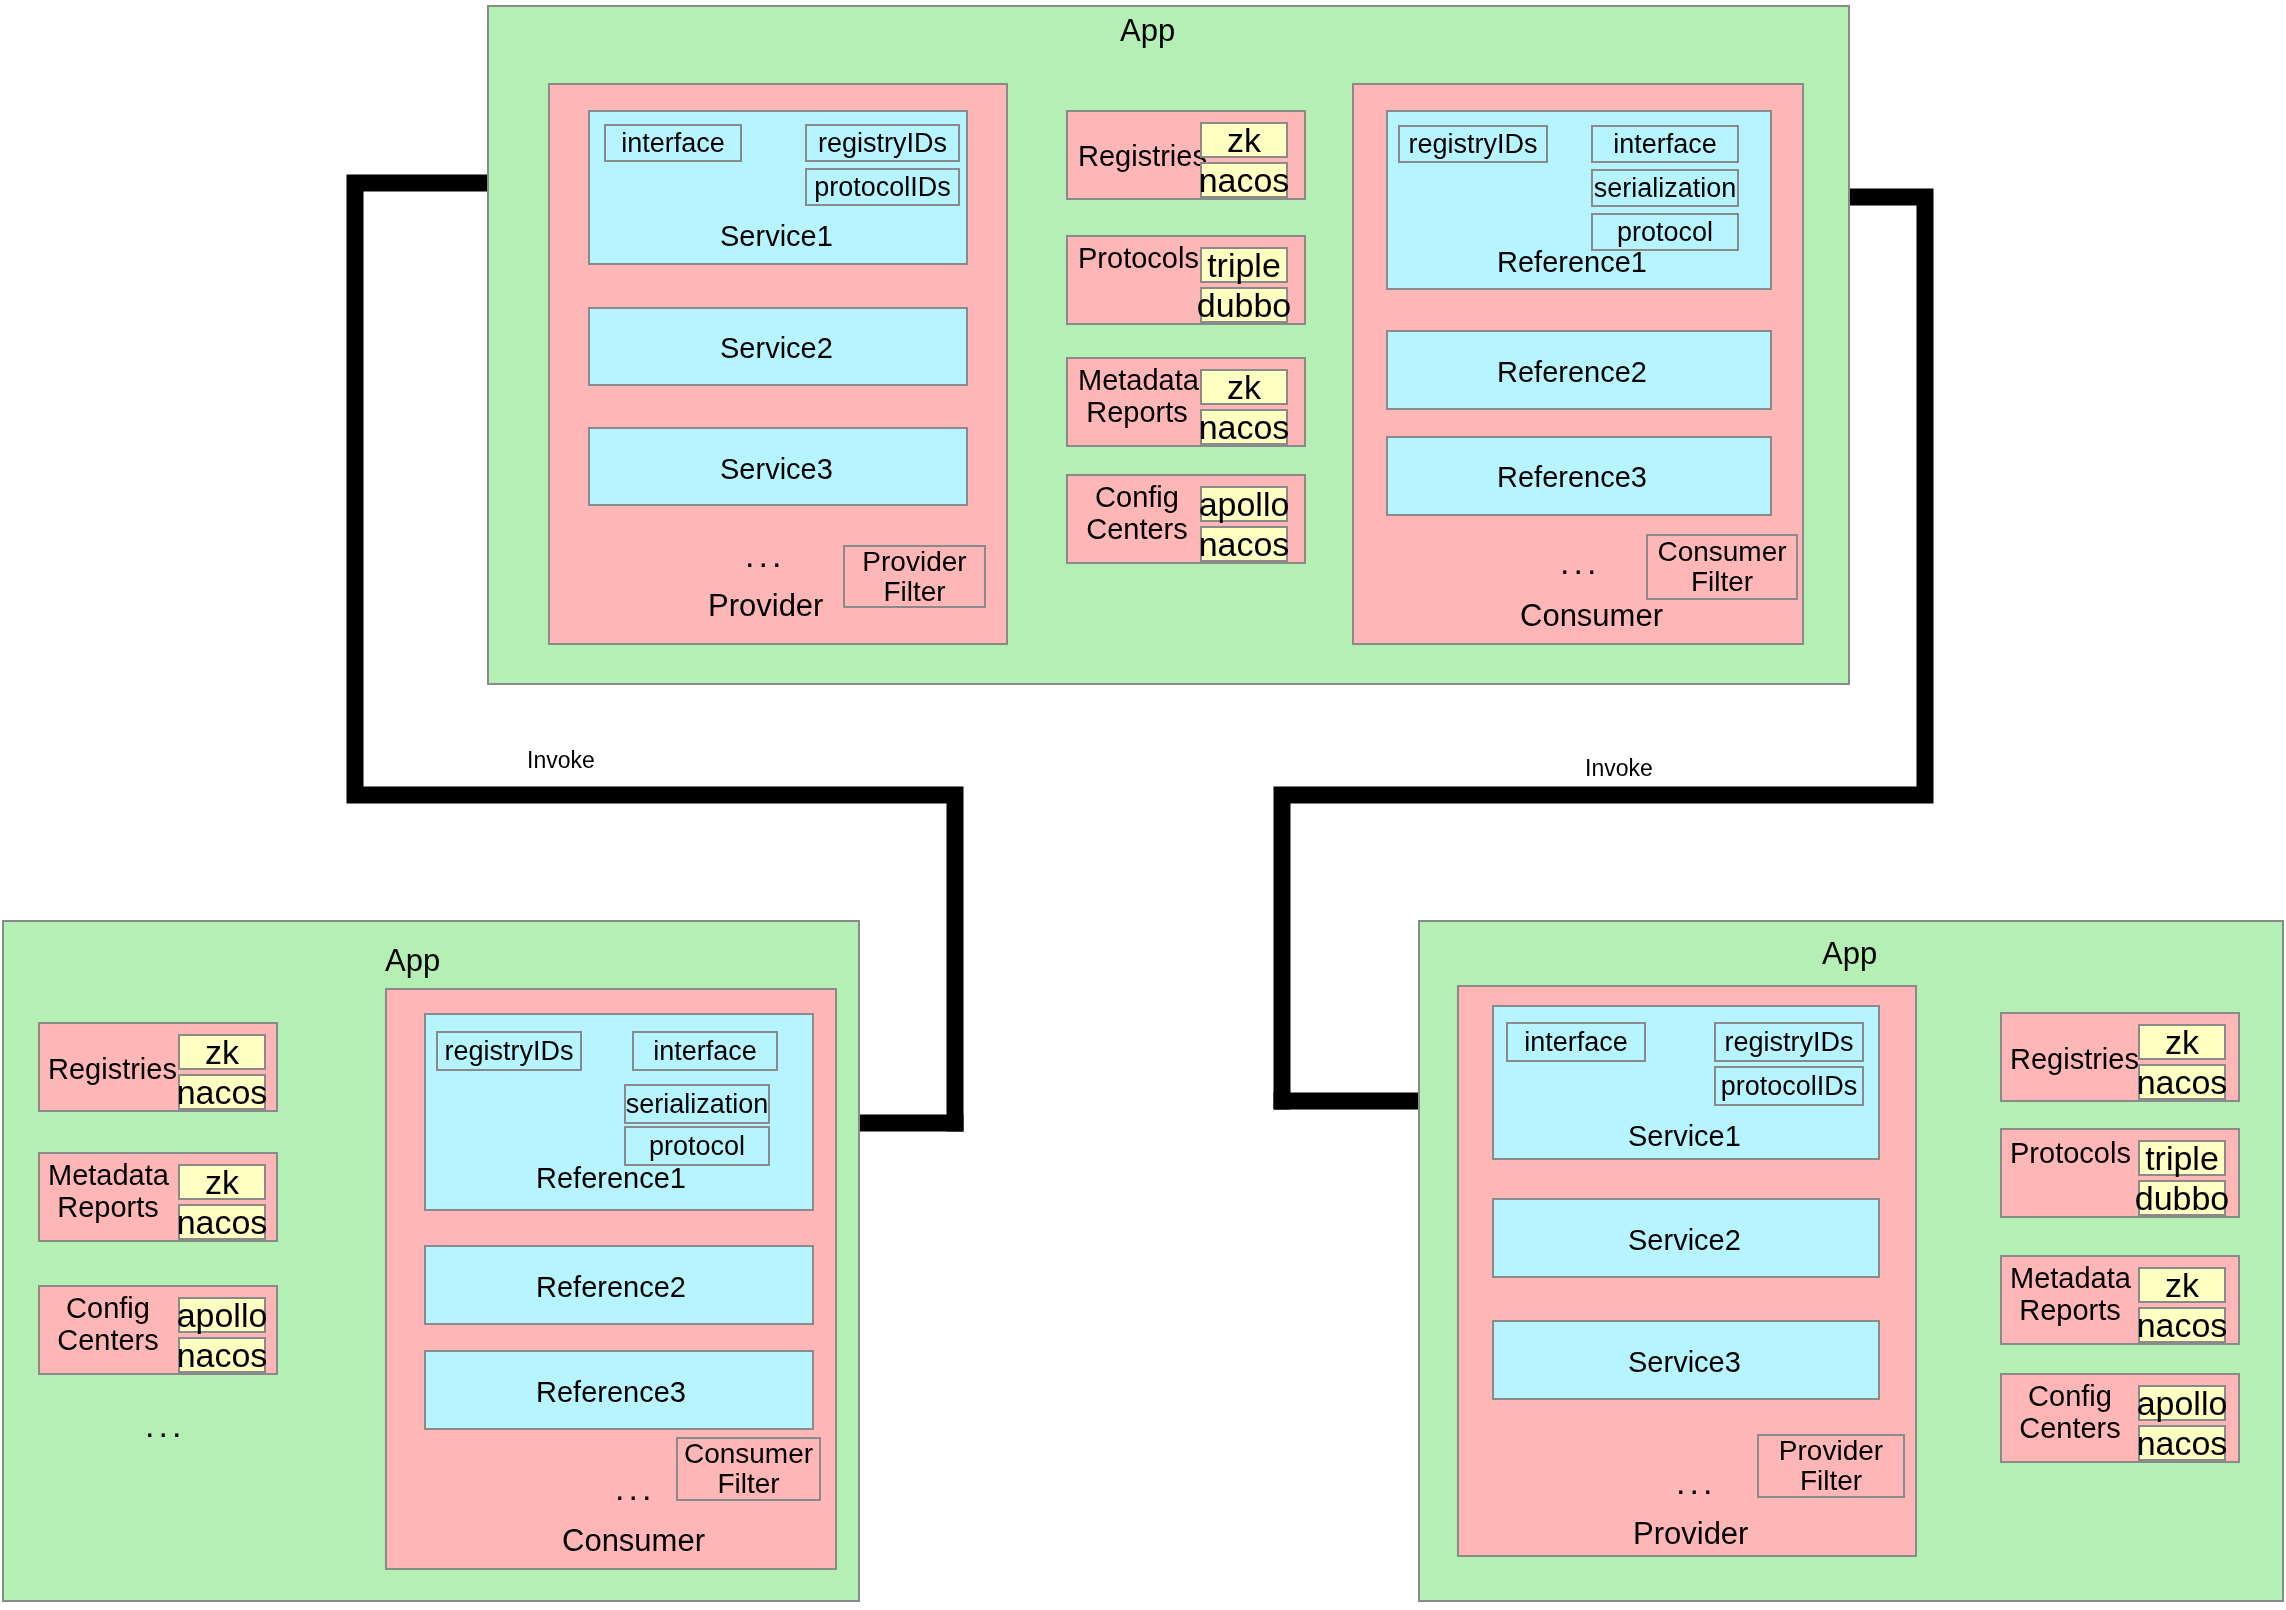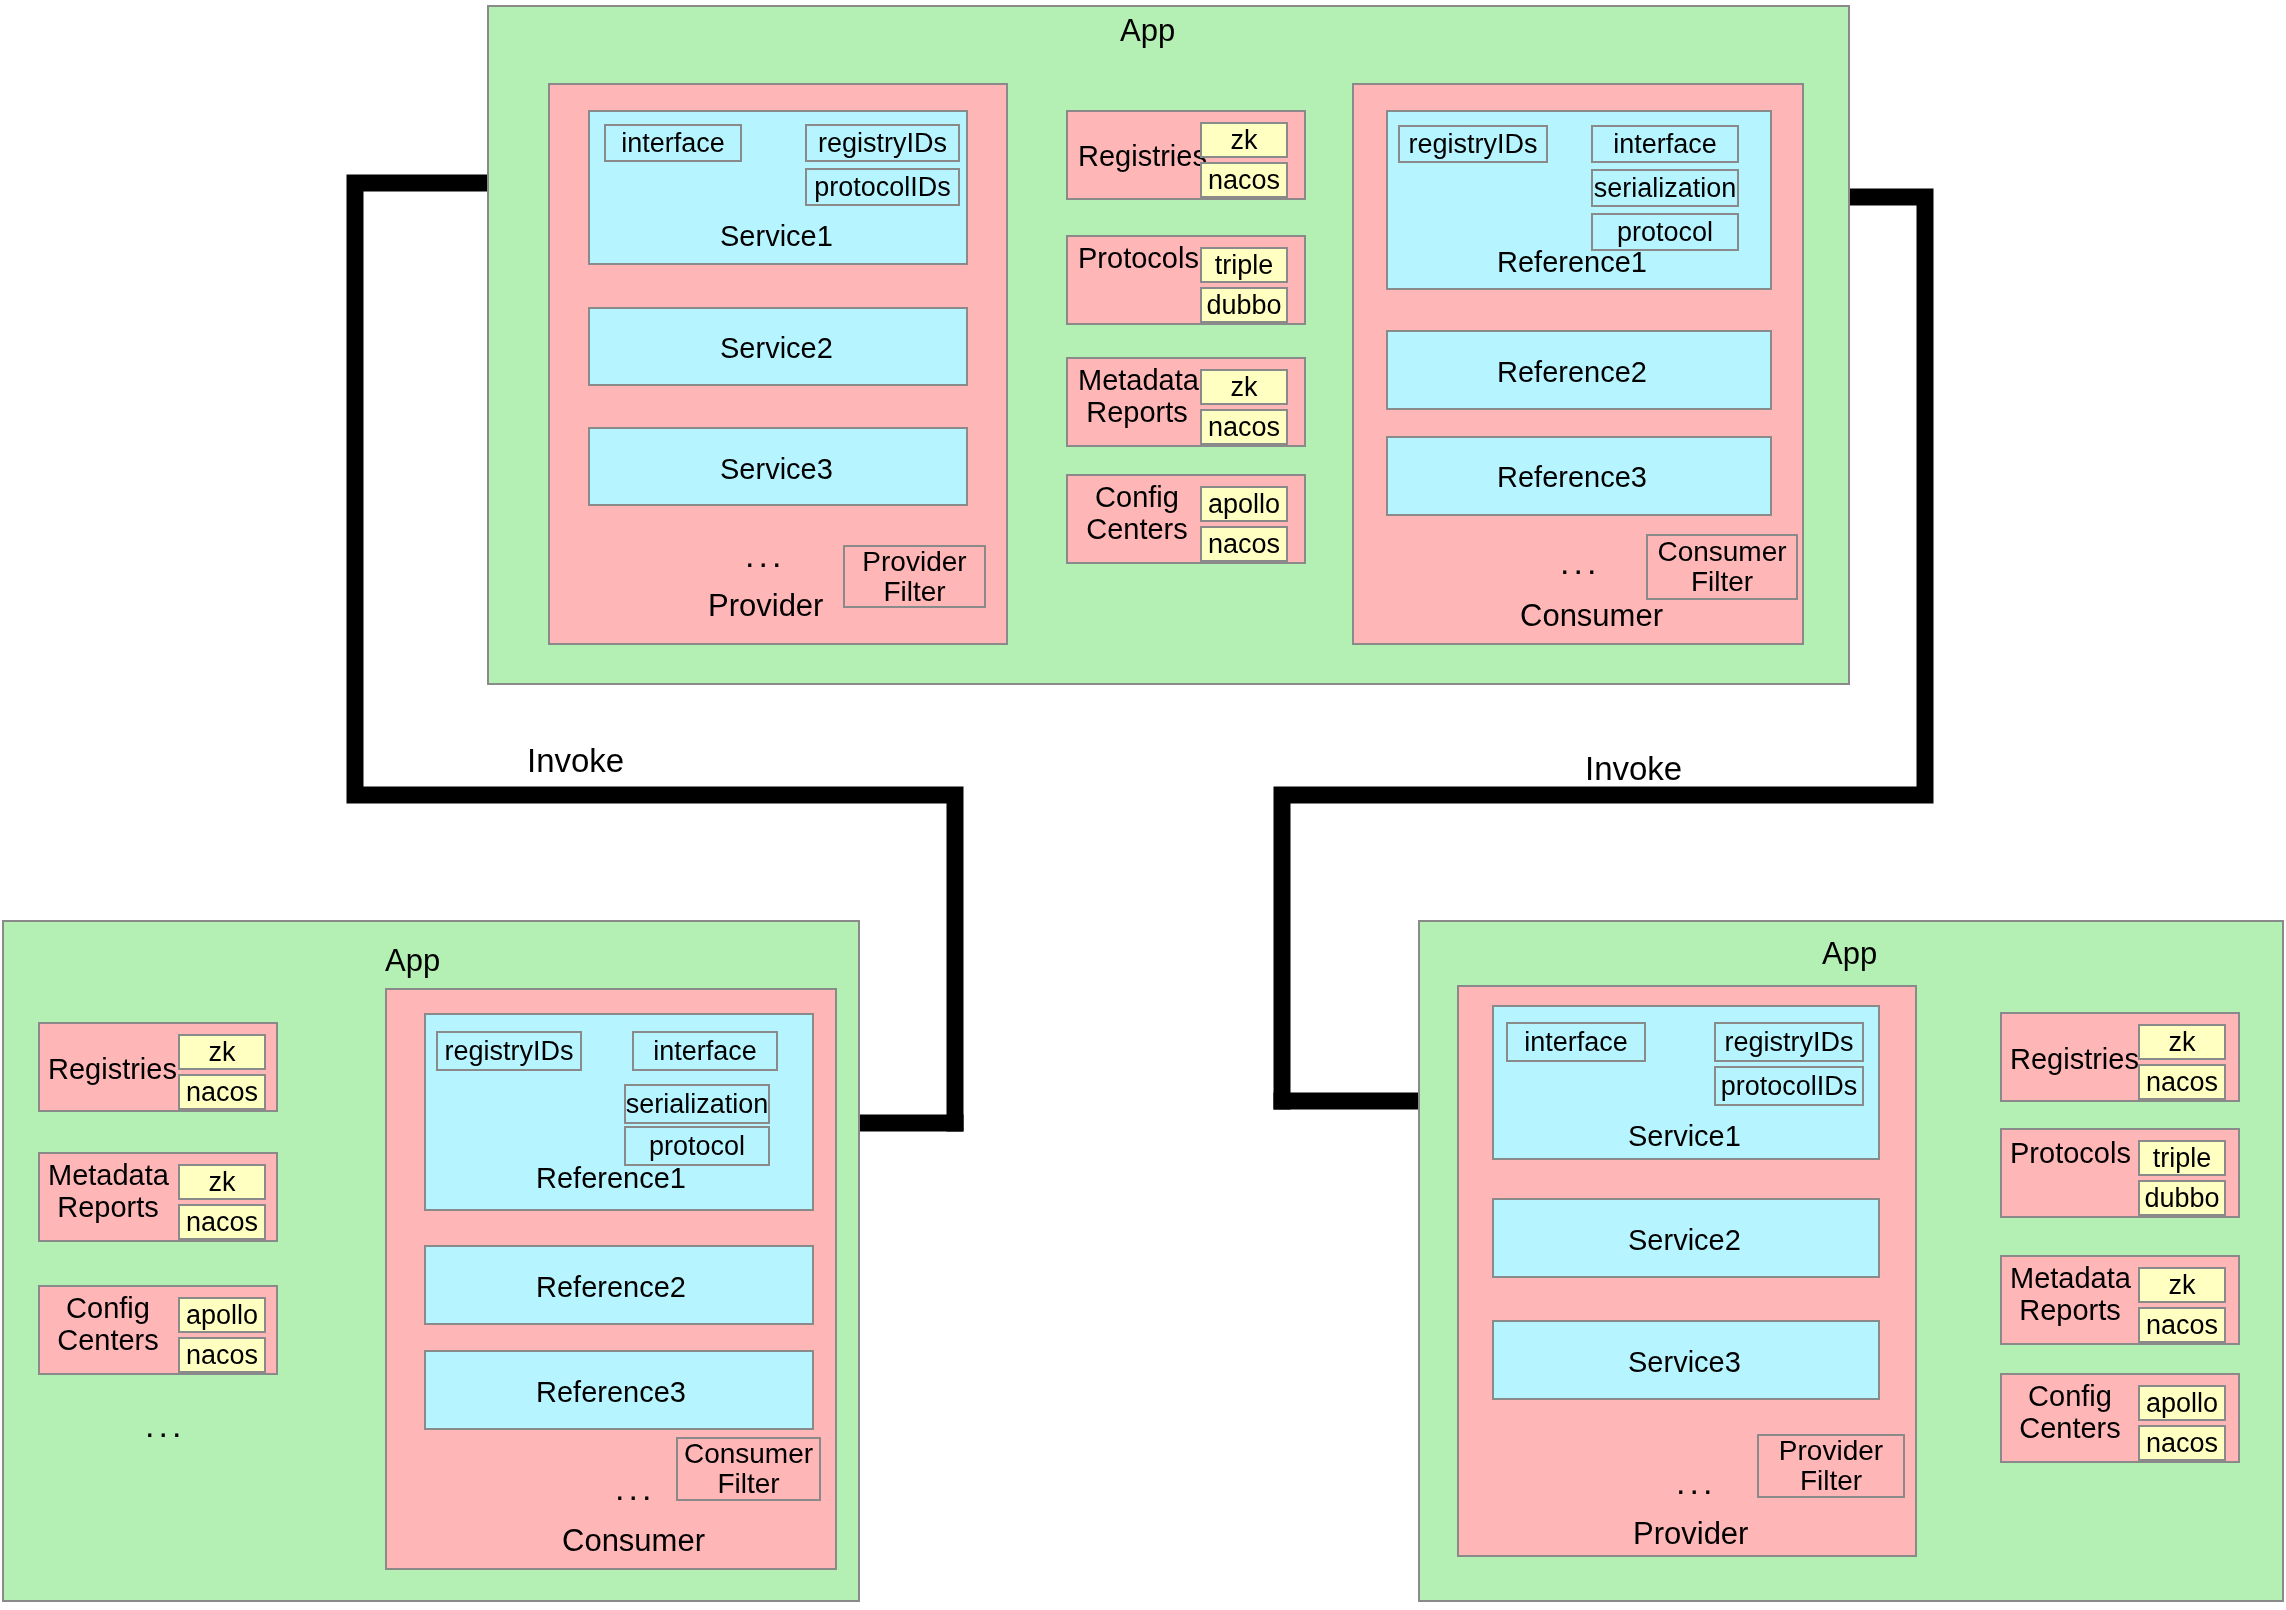--- a/index.html
+++ b/index.html
@@ -17,29 +17,29 @@
   .svcbox{position:absolute;background:#b6f5ff;border:2px solid #8a8a8a;box-sizing:border-box;}
   .svc-title{position:absolute;font-size:29px;line-height:29px;white-space:nowrap;}
 
   .attr{position:absolute;background:#b6f5ff;border:2px solid #8a8a8a;box-sizing:border-box;
         font-size:27px;line-height:1;display:flex;align-items:center;justify-content:center;
         white-space:nowrap;}
 
   .infra{position:absolute;background:#ffb6b6;border:2px solid #8a8a8a;box-sizing:border-box;}
   .infra-label{position:absolute;font-size:29px;line-height:32px;white-space:nowrap;text-align:center;}
   .chip{position:absolute;background:#ffffc2;border:2px solid #8a8a8a;box-sizing:border-box;
-        font-size:27px;line-height:1;display:flex;align-items:center;justify-content:center;
+        font-size:34px;line-height:1;display:flex;align-items:center;justify-content:center;
         white-space:nowrap;}
 
   .filterbox{position:absolute;background:transparent;border:2px solid #8a8a8a;box-sizing:border-box;
         font-size:28px;line-height:30px;display:flex;align-items:center;justify-content:center;
         text-align:center;white-space:pre-line;}
 
   .dots{position:absolute;font-size:34px;line-height:20px;letter-spacing:4px;white-space:nowrap;}
-  .invoke-label{position:absolute;font-size:33px;line-height:31px;white-space:nowrap;}
+  .invoke-label{position:absolute;font-size:23px;line-height:31px;white-space:nowrap;}
 
   svg.overlay{position:absolute;left:0;top:0;width:2286px;height:1610px;pointer-events:none;}
 </style>
 </head>
 <body>
 
 <div id="stage">
 
   <svg class="overlay" viewBox="0 0 2286 1610">
 

